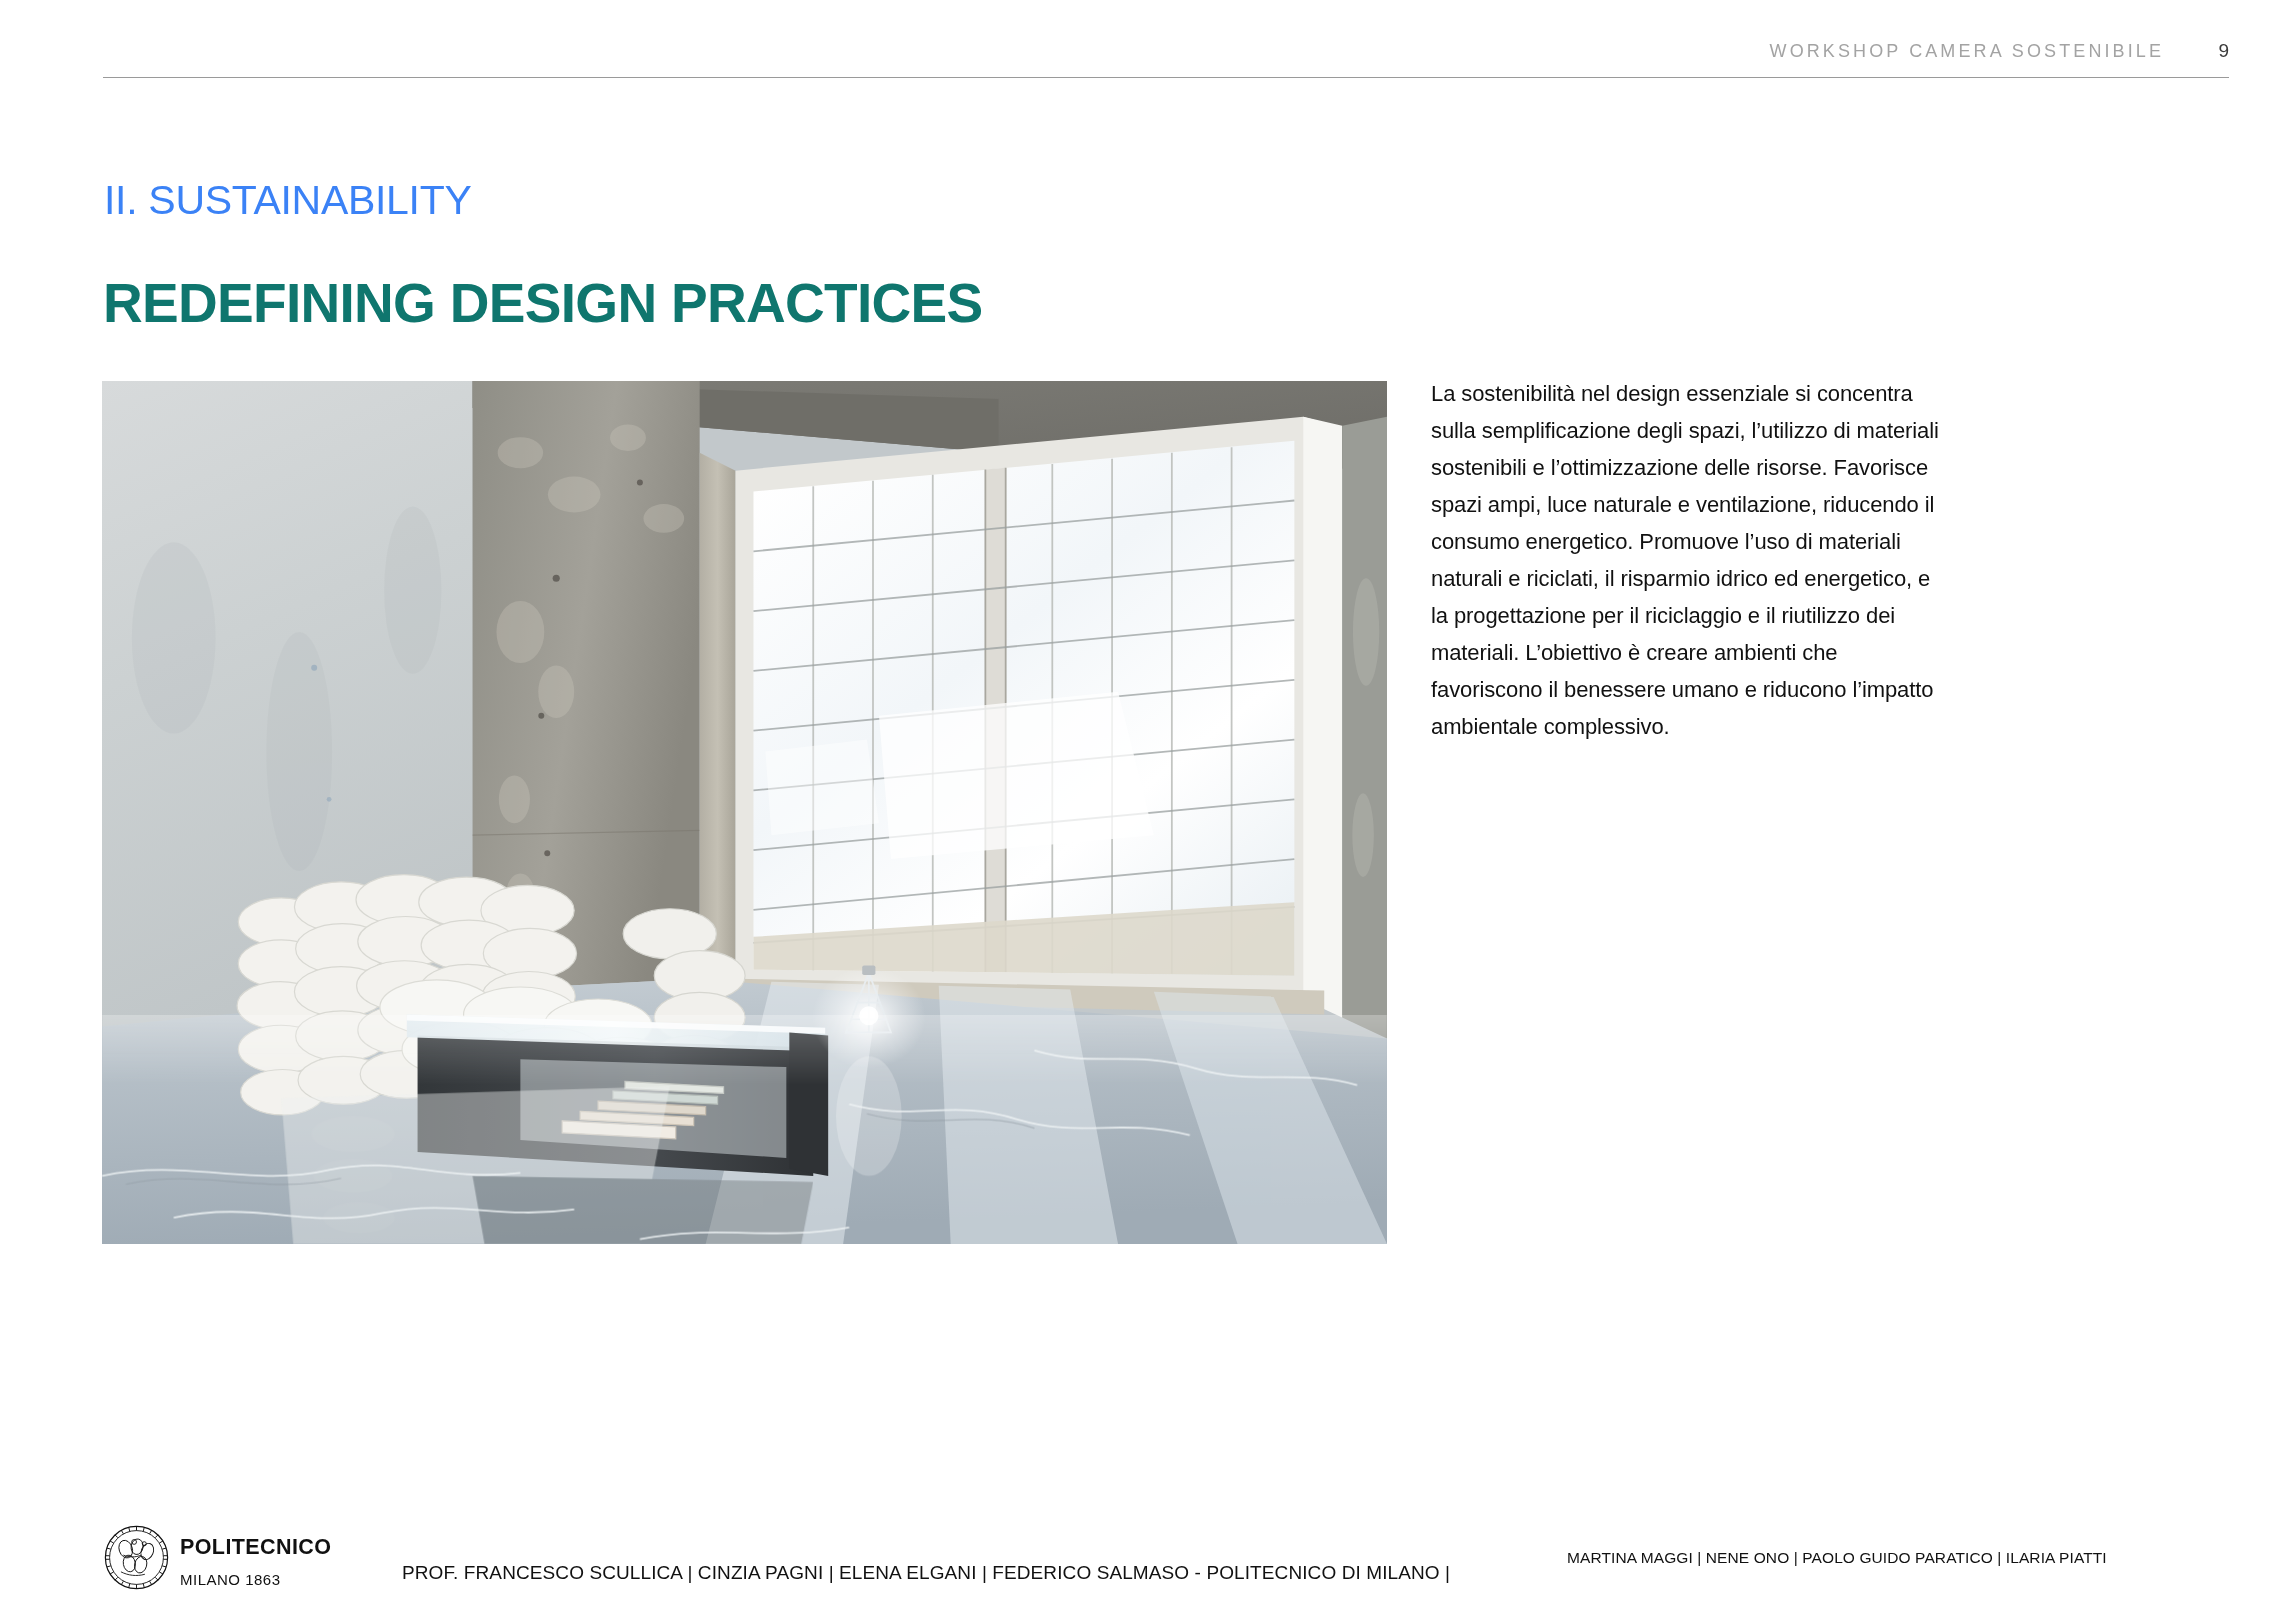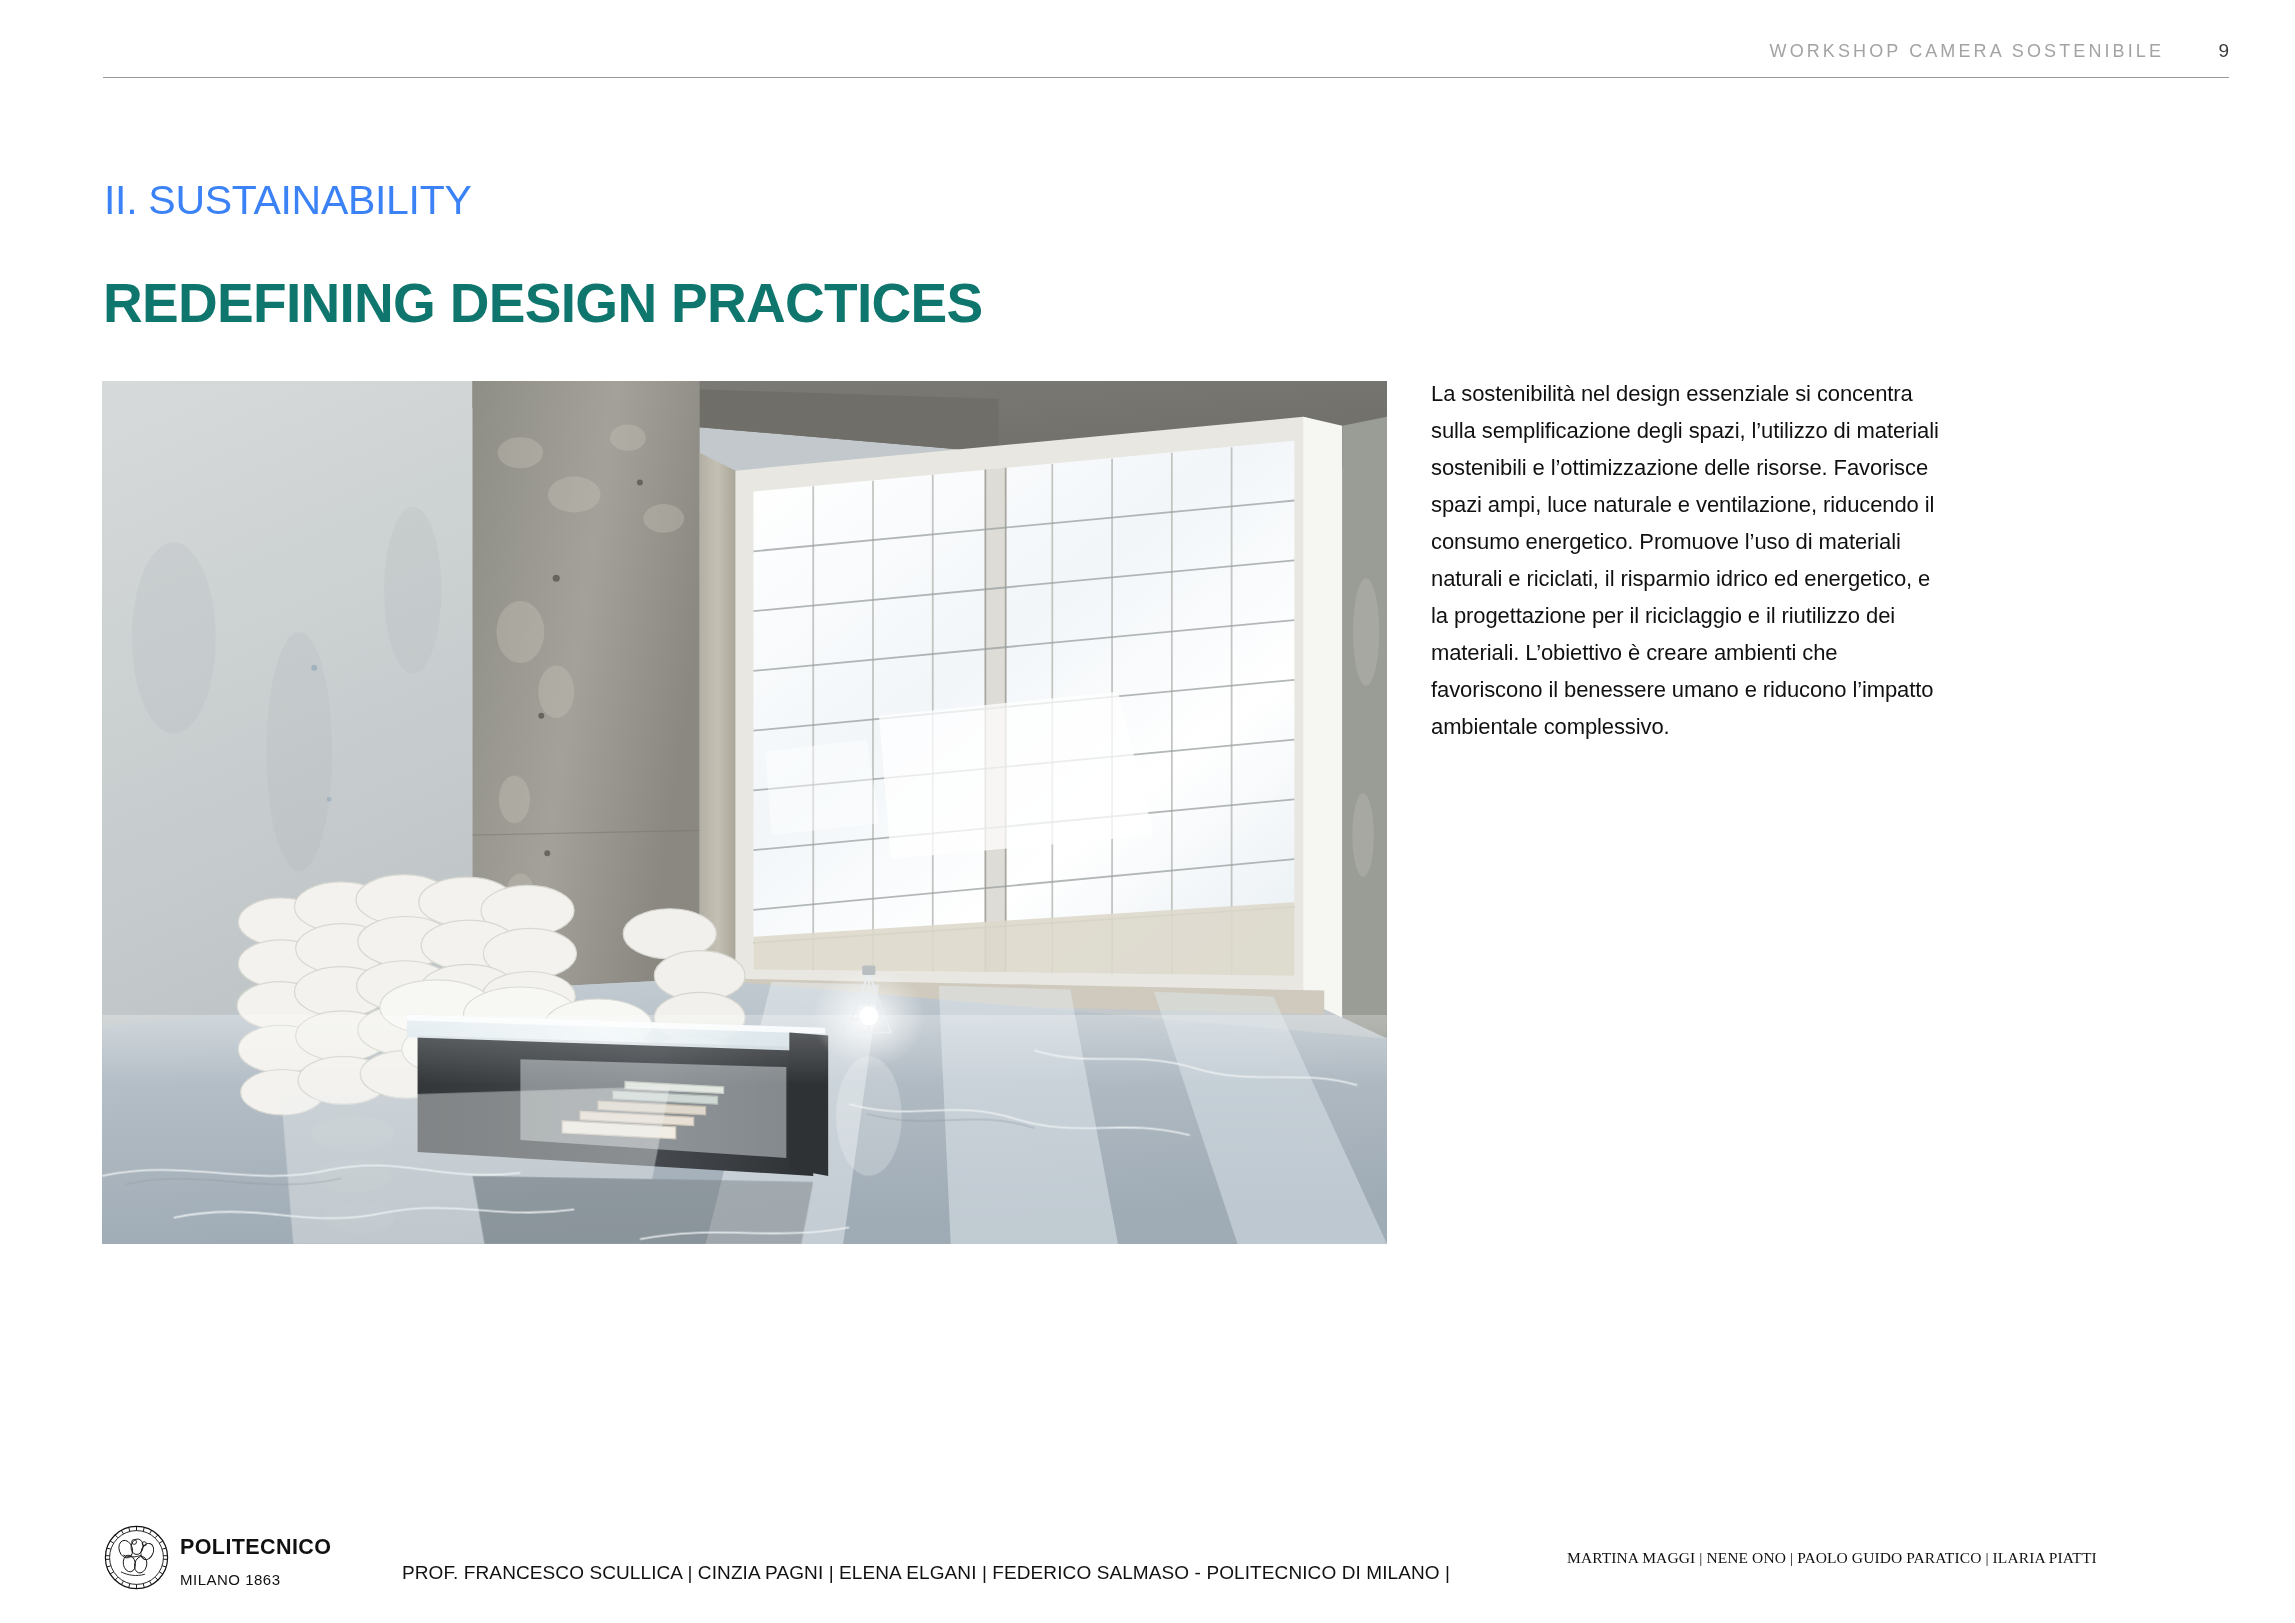--- a/index.html
+++ b/index.html
@@ -155,21 +155,20 @@
   }
   #credits-right {
     position: absolute;
     left: 1567px;
     top: 43px;
     font-size: 15.5px;
     color: #111111;
     font-weight: 400;
     letter-spacing: 0.1px;
     white-space: nowrap;
-    font-family: Liberation Serif, serif;
   }
 </style>
 </head>
 <body>
 
 <div id="header-bar">
   <div id="header-label">WORKSHOP CAMERA SOSTENIBILE</div>
   <div id="page-number">9</div>
   <div id="header-rule"></div>
 </div>

